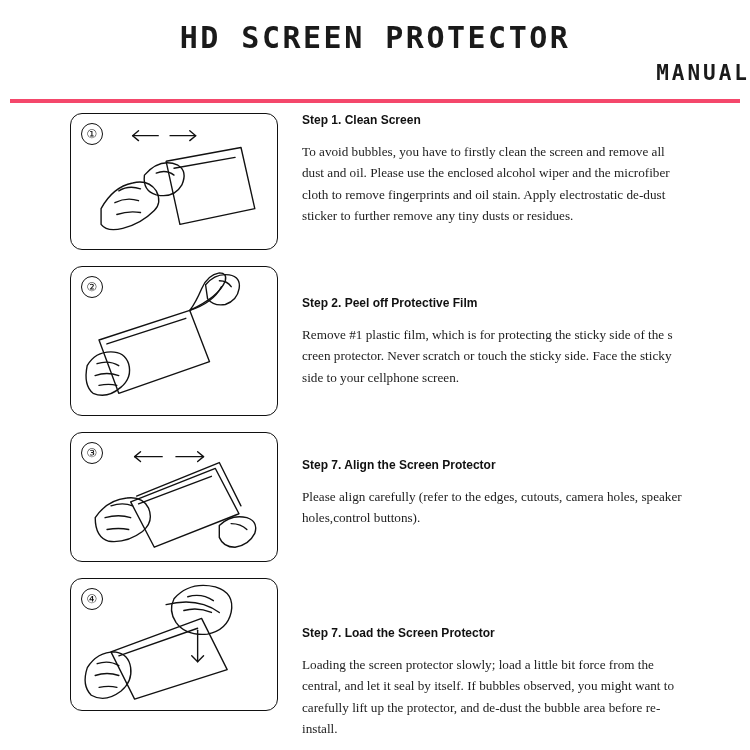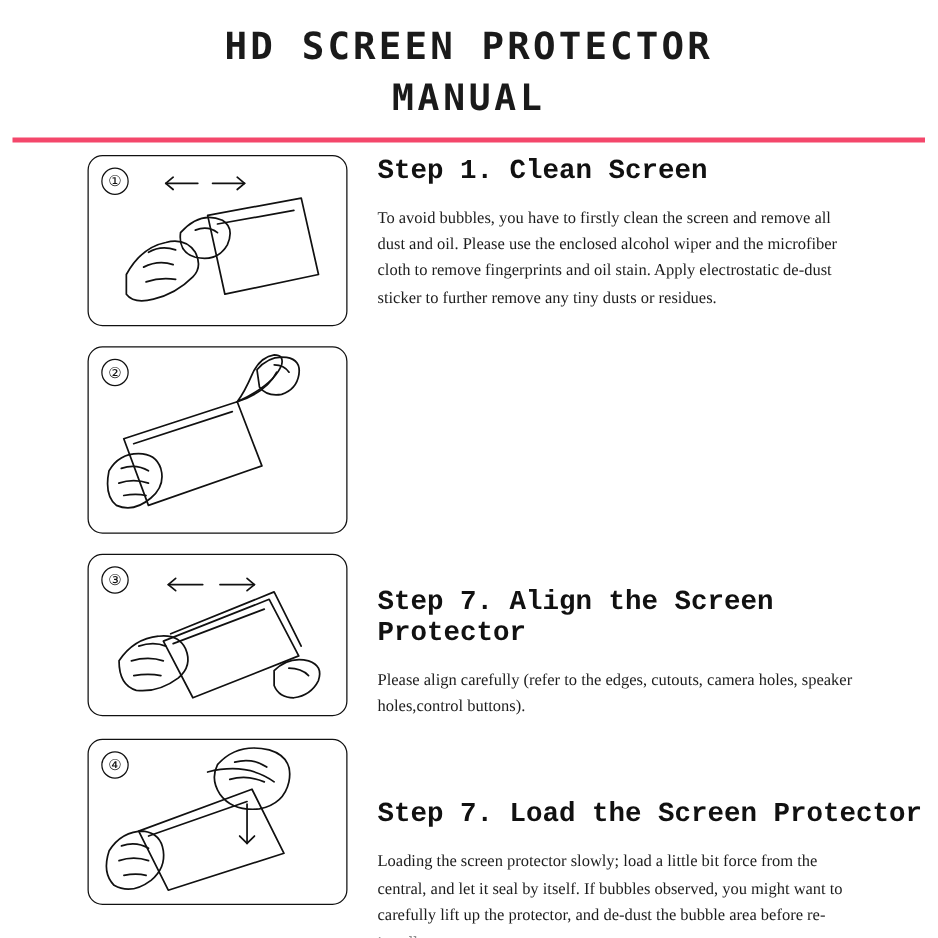--- a/index.html
+++ b/index.html
@@ -28,22 +28,23 @@
   .title-line {
     font-family: "DejaVu Sans Mono", monospace;
     font-weight: bold;
     font-size: 30px;
     letter-spacing: 2.5px;
     color: #1a1a1a;
     line-height: 1.35;
     white-space: nowrap;
   }
   .title-line.second {
-    font-size: 29px;
+    font-size: 21px;
     letter-spacing: 3px;
+    text-align: right;
   }
   .title-rule {
     margin: 12px 10px 0 10px;
     height: 4px;
     background: #f4476b;
   }
 
   
   .steps {
     padding: 10px 12px 0 12px;
@@ -87,23 +88,23 @@
     background: #fff;
     z-index: 3;
   }
 
   .text-col {
     flex: 1;
     padding-left: 24px;
     padding-top: 2px;
   }
   .step-head {
-    font-family: Liberation Mono, monospace;
+    font-family: Liberation Sans, sans-serif;
     font-weight: bold;
-    font-size: 22px;
+    font-size: 12px;
     color: #111;
     margin: 0 0 14px 0;
   }
   .step-body {
     font-family: "Liberation Serif", serif;
     font-size: 13.2px;
     line-height: 1.62;
     color: #1c1c1c;
     margin: 0;
     max-width: 382px;
@@ -171,20 +172,24 @@
             <path d="M136 18 Q146 6 160 8 Q172 10 170 22 Q168 34 156 38 Q144 40 138 32 Z"></path>
             <path d="M150 14 Q158 14 162 20"></path>
 
             <path d="M16 100 Q24 86 40 86 Q54 86 58 98 Q62 112 50 122 Q36 134 22 128 Q12 120 16 100 Z"></path>
             <path d="M26 98 Q38 94 48 100"></path>
             <path d="M24 110 Q36 106 48 110"></path>
             <path d="M28 120 Q38 118 46 120"></path>
           </g>
         </svg>
       </div>
+      <div class="text-col">
+        <h2 class="step-head">Step 2. Peel off Protective Film</h2>
+        <p class="step-body">Remove #1 plastic film, which is for protecting the sticky side of the s creen protector. Never scratch or touch the sticky side. Face the sticky side to your cellphone screen.</p>
+      </div>
     </div>
 
     <div class="step step-3">
       <div class="illus">
         <div class="badge">③</div>
         <svg viewBox="0 0 208 130">
           <g fill="none" stroke="#111" stroke-width="1.4" stroke-linecap="round" stroke-linejoin="round">
 
             <path d="M92 24 L64 24"></path>
               <path d="M70 19 L64 24 L70 29"></path>

